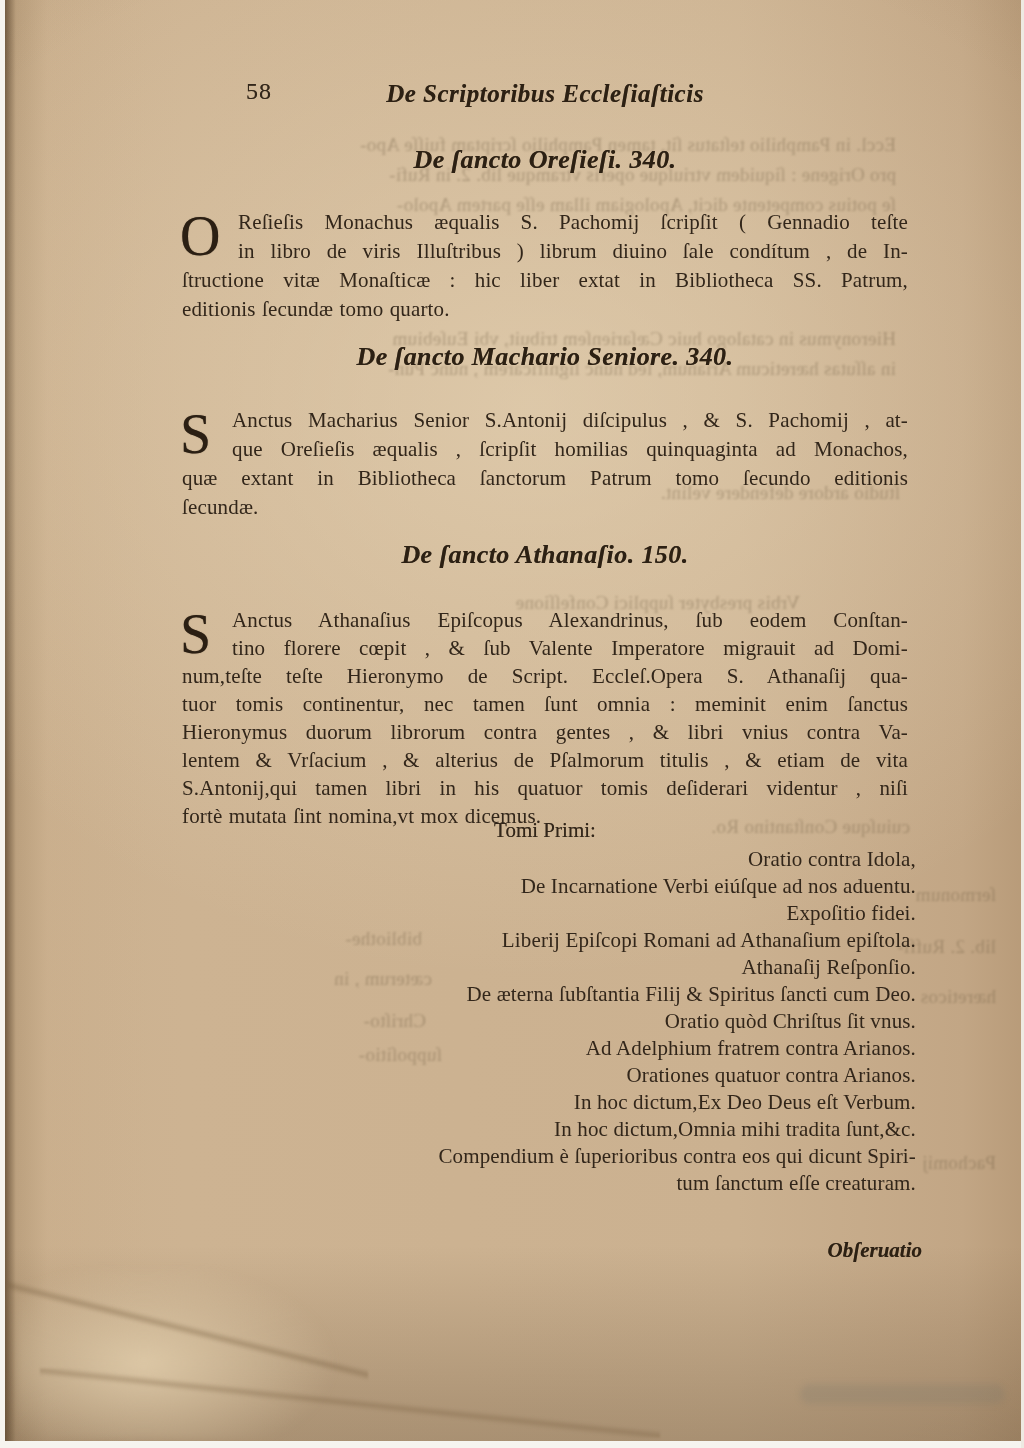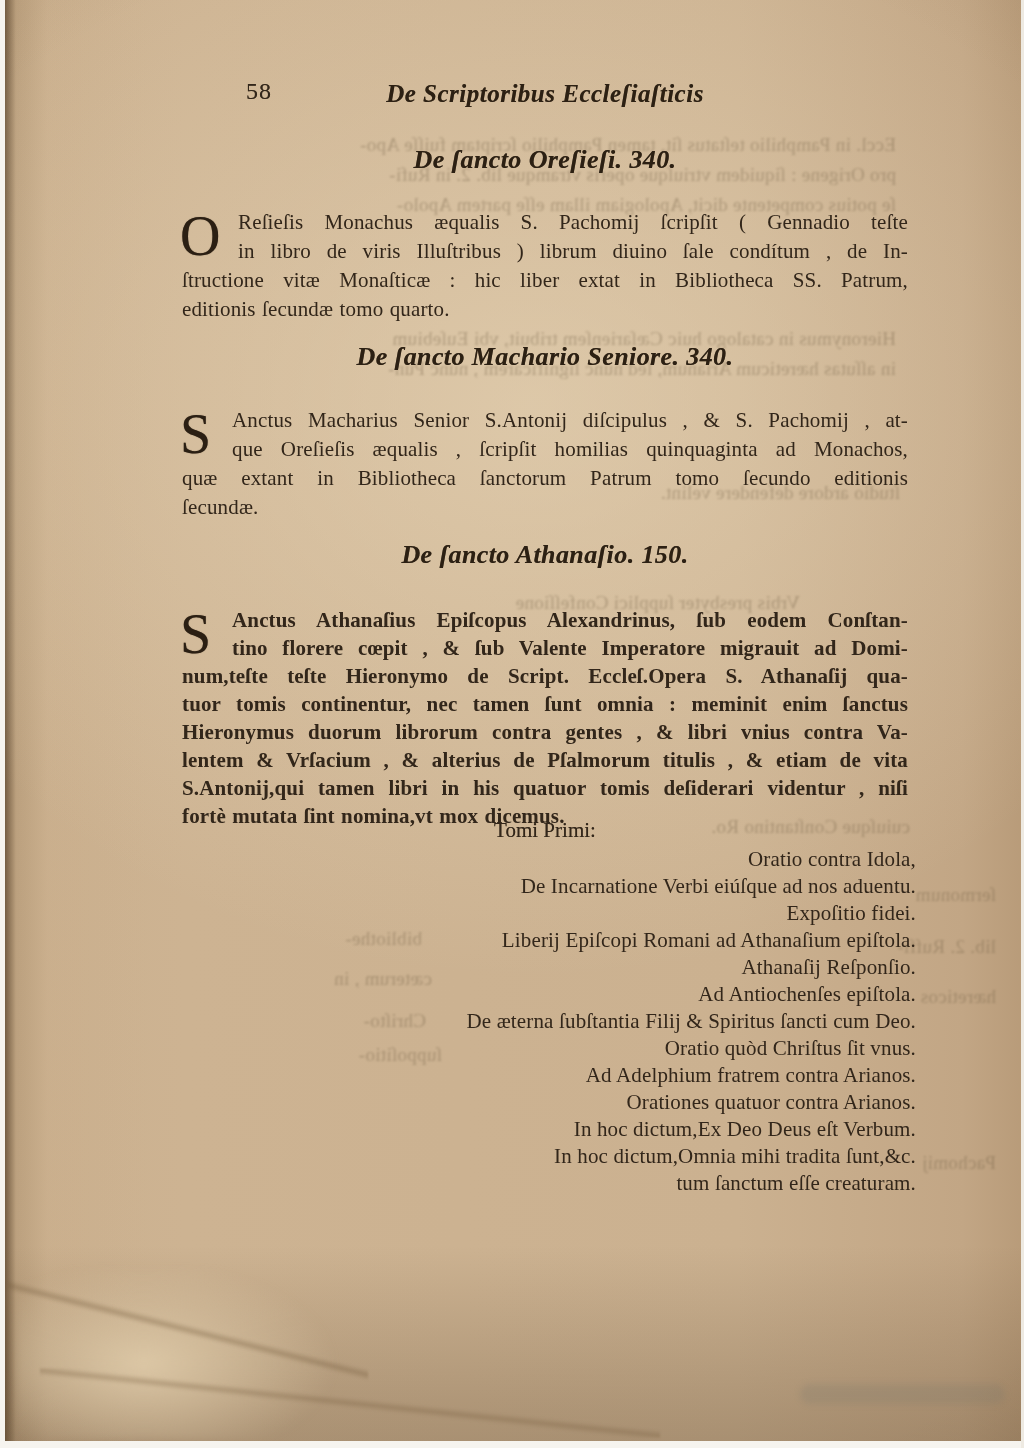--- a/index.html
+++ b/index.html
@@ -28,21 +28,21 @@
   .heading{position:absolute;left:182px;width:726px;text-align:center;font-style:italic;font-weight:bold;font-size:26px;letter-spacing:0.4px;color:#2c2013;text-shadow:0 0 0.6px rgba(44,32,19,0.6);}
   .h1{top:145px;}
   .h2{top:342px;}
   .h3{top:540px;}
   .para{position:absolute;left:182px;width:726px;}
   .p1{top:208px;}
   .p2{top:406px;}
   .p3{top:606px;}
   .tl{font-size:21px;letter-spacing:0.15px;word-spacing:1px;}
   .p1 .tl,.p2 .tl{height:29px;line-height:29px;}
-  .p3 .tl{height:28px;line-height:28px;font-weight:bold;}
+  .p3 .tl{height:28px;line-height:28px;}
   .just{text-align:justify;text-align-last:justify;}
   .p1 .ind{padding-left:56px;}
   .p2 .ind,.p3 .ind{padding-left:50px;}
   .dropcap{position:absolute;left:-2px;top:0px;font-size:56px;line-height:56px;color:#2b1f13;text-shadow:0 0 0.8px rgba(43,31,19,0.6);}
   .tomi{top:818px;left:182px;width:726px;text-align:center;font-size:21px;}
   .list{position:absolute;left:356px;top:846px;width:560px;text-align:right;}
   .li{font-size:21px;height:27px;line-height:27px;letter-spacing:0.15px;}
   .li.cont{padding-left:36px;}
   .catchword{top:1238px;left:182px;width:740px;text-align:right;font-style:italic;font-weight:bold;font-size:21px;color:#2c2013;}
   
@@ -130,30 +130,31 @@
     <div class="tl">fortè mutata ſint nomina,vt mox dicemus.</div>
   </div>
 
   <div class="txt tomi">Tomi Primi:</div>
   <div class="list">
     <div class="li">Oratio contra Idola,</div>
     <div class="li">De Incarnatione Verbi eiúſque ad nos aduentu.</div>
     <div class="li">Expoſitio fidei.</div>
     <div class="li">Liberij Epiſcopi Romani ad Athanaſium epiſtola.</div>
     <div class="li">Athanaſij Reſponſio.</div>
-    <div class="li">Ad Antiochenſes epiſtola.</div>
     <div class="li">De æterna ſubſtantia Filij &amp; Spiritus ſancti cum Deo.</div>
     <div class="li">Oratio quòd Chriſtus ſit vnus.</div>
     <div class="li">Ad Adelphium fratrem contra Arianos.</div>
     <div class="li">Orationes quatuor contra Arianos.</div>
     <div class="li">In hoc dictum,Ex Deo Deus eſt Verbum.</div>
     <div class="li">In hoc dictum,Omnia mihi tradita ſunt,&amp;c.</div>
+    <div class="li">Compendium è ſuperioribus contra eos qui dicunt Spiri-</div>
     <div class="li cont">tum ſanctum eſſe creaturam.</div>
   </div>
 
+  <div class="txt catchword">Obſeruatio</div>
 
   <div class="stain-bl"></div>
   <div class="crease-1"></div>
   <div class="crease-2"></div>
   <div class="smudge"></div>
   <div class="edge edge-left"></div>
   <div class="edge edge-bottom"></div>
   <div class="edge edge-right"></div>
 
 </div>

